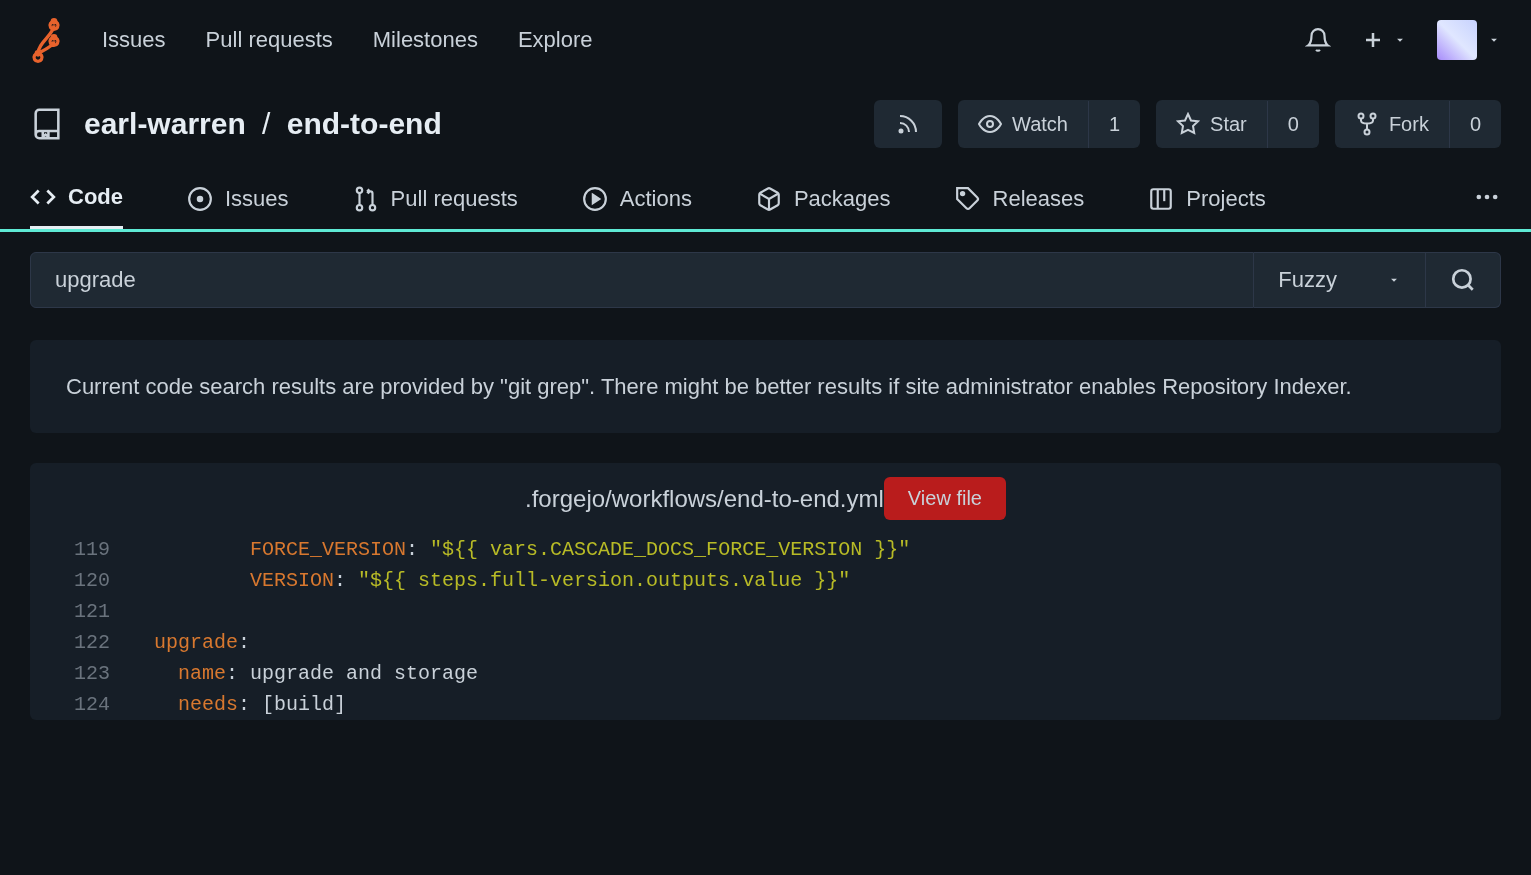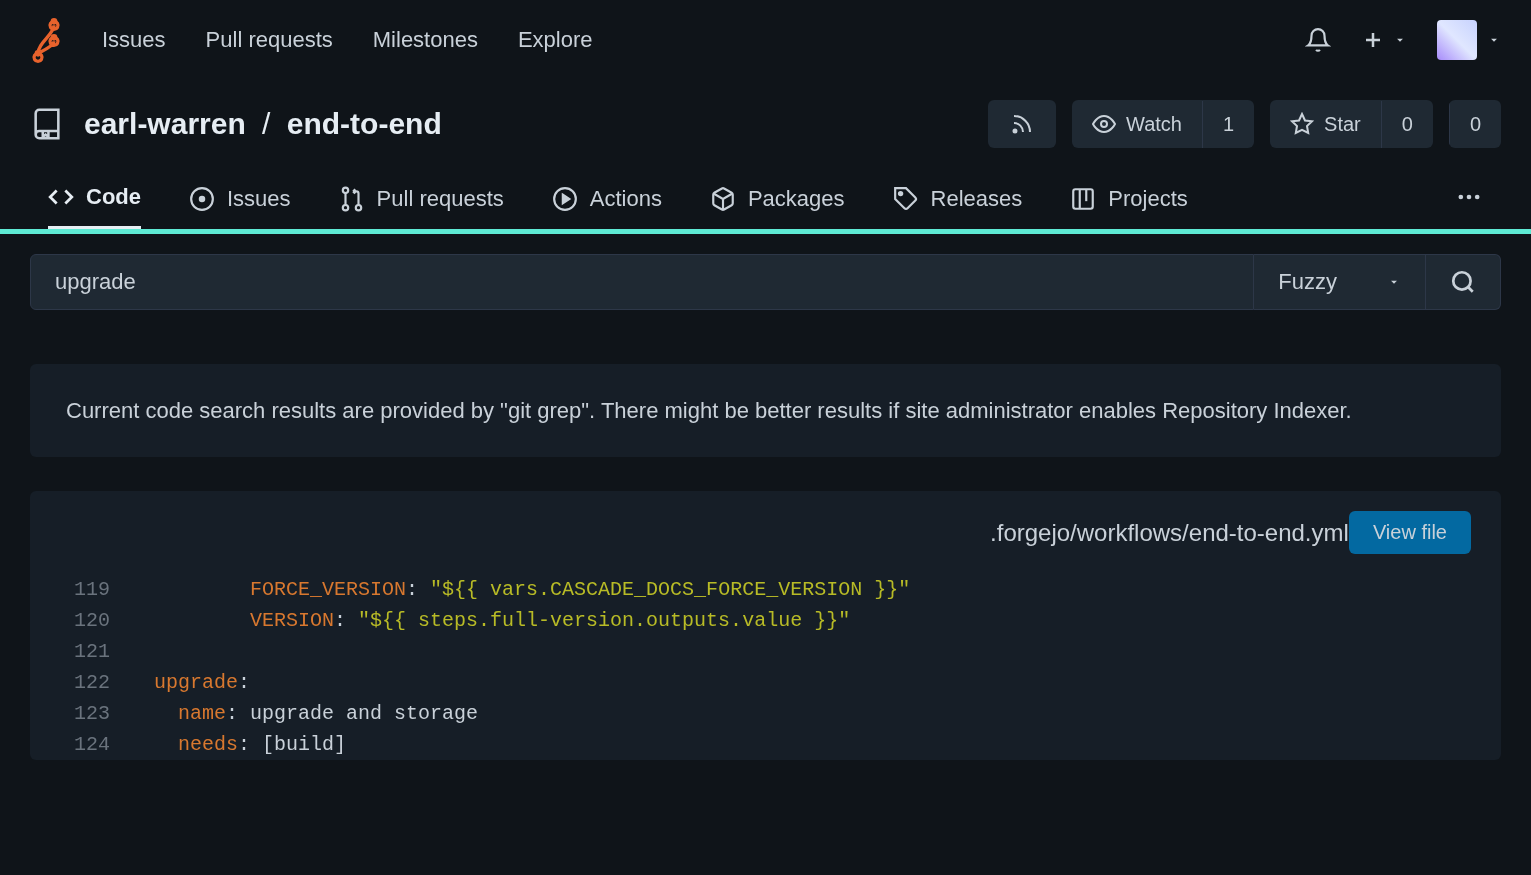--- a/index.html
+++ b/index.html
@@ -77,23 +77,23 @@
       padding: 12px 22px;
       background: #1f2933;
       border-radius: 6px;
       cursor: pointer;
     }
     
     
     .repo-tabs {
       display: flex;
       align-items: center;
-      padding: 0 48px;
-      border-bottom: 5px solid #5eead4;
-      gap: 48px;
+      padding: 0 30px;
+      border-bottom: 3px solid #5eead4;
+      gap: 64px;
     }
     .tab {
       display: flex;
       align-items: center;
       gap: 12px;
       padding: 16px 0;
       cursor: pointer;
       font-size: 22px;
       color: #c9d1d9;
     }
@@ -135,48 +135,48 @@
       background: #1f2933;
       border: 1px solid #2d3748;
       border-left: none;
       padding: 14px 24px;
       cursor: pointer;
       border-radius: 0 6px 6px 0;
     }
     
     
     .notice {
-      margin: 34px 30px;
+      margin: 12px 30px;
       padding: 30px 36px;
       background: #161e27;
       border-radius: 6px;
       font-size: 22px;
       line-height: 1.5;
       color: #c9d1d9;
     }
     
     
     .result {
       margin: 30px 30px 0;
       background: #161e27;
       border-radius: 6px;
       overflow: hidden;
     }
     .result-header {
       display: flex;
-      justify-content: flex-end;
-      align-items: center;
-      padding: 20px 30px;
+      justify-content: center;
+      align-items: center;
+      padding: 14px 30px;
     }
     .file-path {
       font-size: 24px;
       color: #c9d1d9;
     }
     .view-file-btn {
-      background: #0369a1;
+      background: #b91c1c;
       padding: 10px 24px;
       border-radius: 6px;
       cursor: pointer;
       font-size: 20px;
       color: #c9d1d9;
     }
     .code-block {
       font-family: "SFMono-Regular", Consolas, "Liberation Mono", Menlo, monospace;
       font-size: 20px;
     }
@@ -275,20 +275,29 @@
     <div class="action-btn">
       <div class="action-btn-main">
         <svg class="icon-sm" viewBox="0 0 24 24" fill="none" stroke="#c9d1d9" stroke-width="2">
           <polygon points="12 2 15 8.5 22 9.3 17 14 18.2 21 12 17.8 5.8 21 7 14 2 9.3 9 8.5"></polygon>
         </svg>
         <span>Star</span>
       </div>
       <div class="action-btn-count">0</div>
     </div>
     <div class="action-btn">
+      <div class="action-btn-main">
+        <svg class="icon-sm" viewBox="0 0 24 24" fill="none" stroke="#c9d1d9" stroke-width="2">
+          <circle cx="6" cy="4" r="2.5"></circle>
+            <circle cx="18" cy="4" r="2.5"></circle>
+            <circle cx="12" cy="20" r="2.5"></circle>
+          <path d="M6 6.5v2c0 2 2 3 6 3s6-1 6-3v-2M12 11.5v6"></path>
+        </svg>
+        <span>Fork</span>
+      </div>
       <div class="action-btn-count">0</div>
     </div>
   </div>
 </div>
 
 <div class="repo-tabs">
   <div class="tab active">
     <svg class="icon-svg" viewBox="0 0 24 24" fill="none" stroke="#e6edf3" stroke-width="2.5">
       <polyline points="16 18 22 12 16 6"></polyline>
         <polyline points="8 6 2 12 8 18"></polyline>

